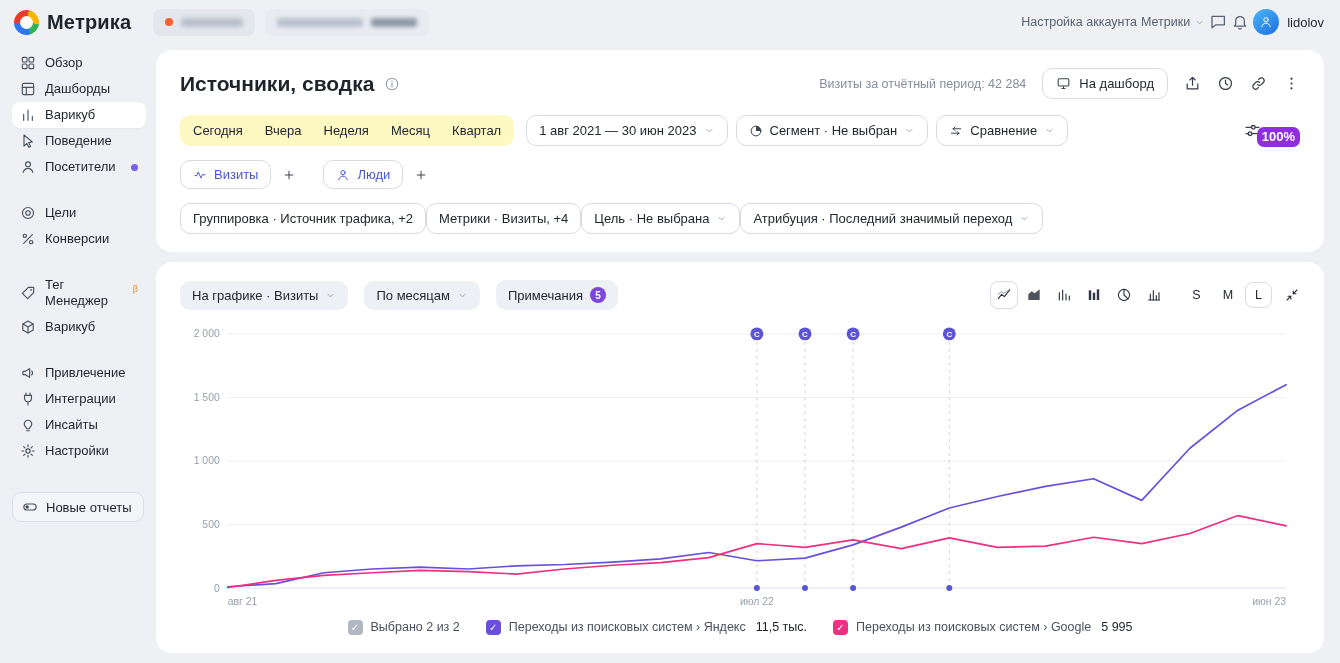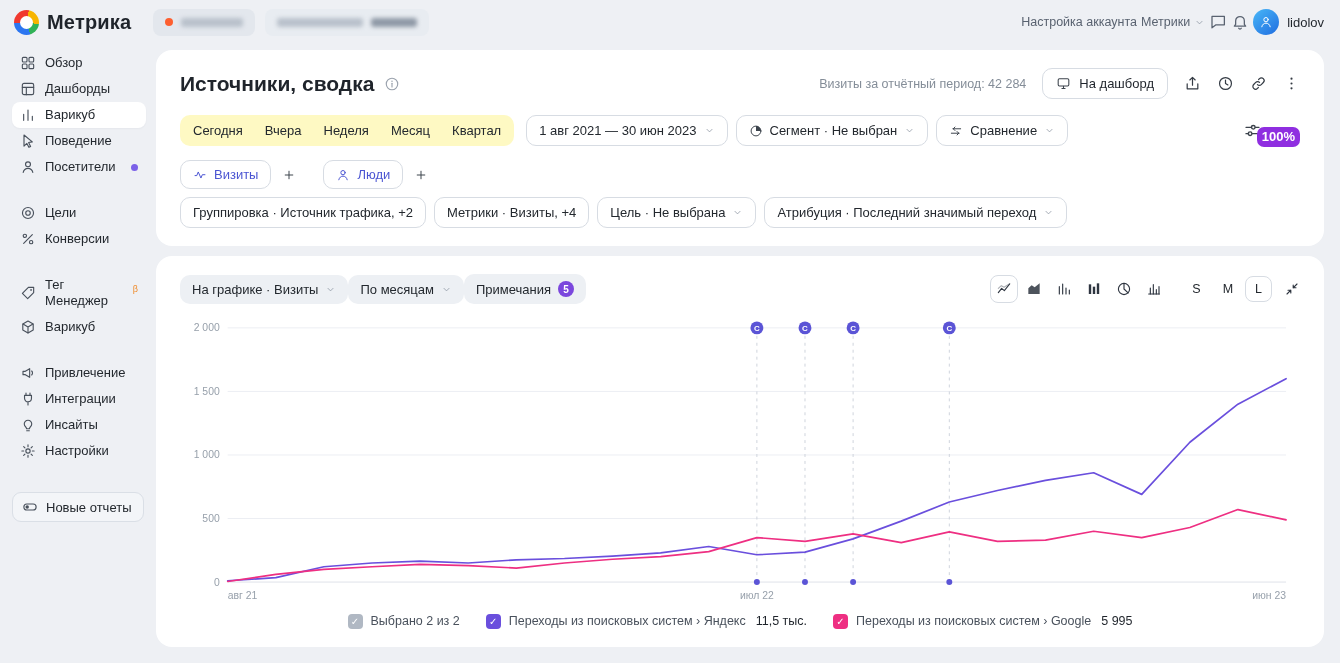--- a/index.html
+++ b/index.html
@@ -60,24 +60,24 @@
   .chev{color:#8d96a2;display:flex}
   .p-ic{display:flex;color:#3c434c}
   .sample{margin-left:auto;display:flex;align-items:center;cursor:pointer;color:#343b44}
   .sample-badge{background:#8f2ee0;color:#fff;font-size:13px;font-weight:700;border-radius:7px;
     padding:2.5px 5px;margin-left:-5px;transform:translateY(6px)}
 
   .metrics-row{display:flex;align-items:center;gap:6px;margin-top:14px}
   .metric-chip{display:flex;align-items:center;gap:7px;border:1px solid #d7dce3;border-radius:10px;background:#fff;
     padding:6px 12px;font-size:13px;color:#4b55d2;cursor:pointer}
   .plus-btn{border:0;background:none;color:#3c434c;display:flex;padding:5px;cursor:pointer;margin-right:16px}
-  .chips-row{display:flex;align-items:center;gap:8px;margin-top:8px}
+  .chips-row{display:flex;align-items:center;gap:0;margin-top:14px}
 
   
-  .chart-controls{display:flex;align-items:center;gap:0}
+  .chart-controls{display:flex;align-items:center;gap:16px}
   .ctrl-pill{display:flex;align-items:center;gap:7px;background:#edf0f4;border:0;border-radius:10px;
     padding:7px 12px;font-size:13px;cursor:pointer;color:#23282e}
   .notes-badge{width:16px;height:16px;border-radius:50%;background:#7b47dd;color:#fff;font-size:10px;font-weight:700;
     display:flex;align-items:center;justify-content:center}
   .chart-right{margin-left:auto;display:flex;align-items:center}
   .type-icons{display:flex;gap:2px;align-items:center}
   .type-btn{width:28px;height:28px;display:flex;align-items:center;justify-content:center;border:1px solid transparent;
     background:none;border-radius:8px;color:#2e3540;cursor:pointer;padding:0}
   .type-btn.selected{border-color:#d7dce3}
   .sizes{display:flex;align-items:center;gap:2px;margin-left:14px}

